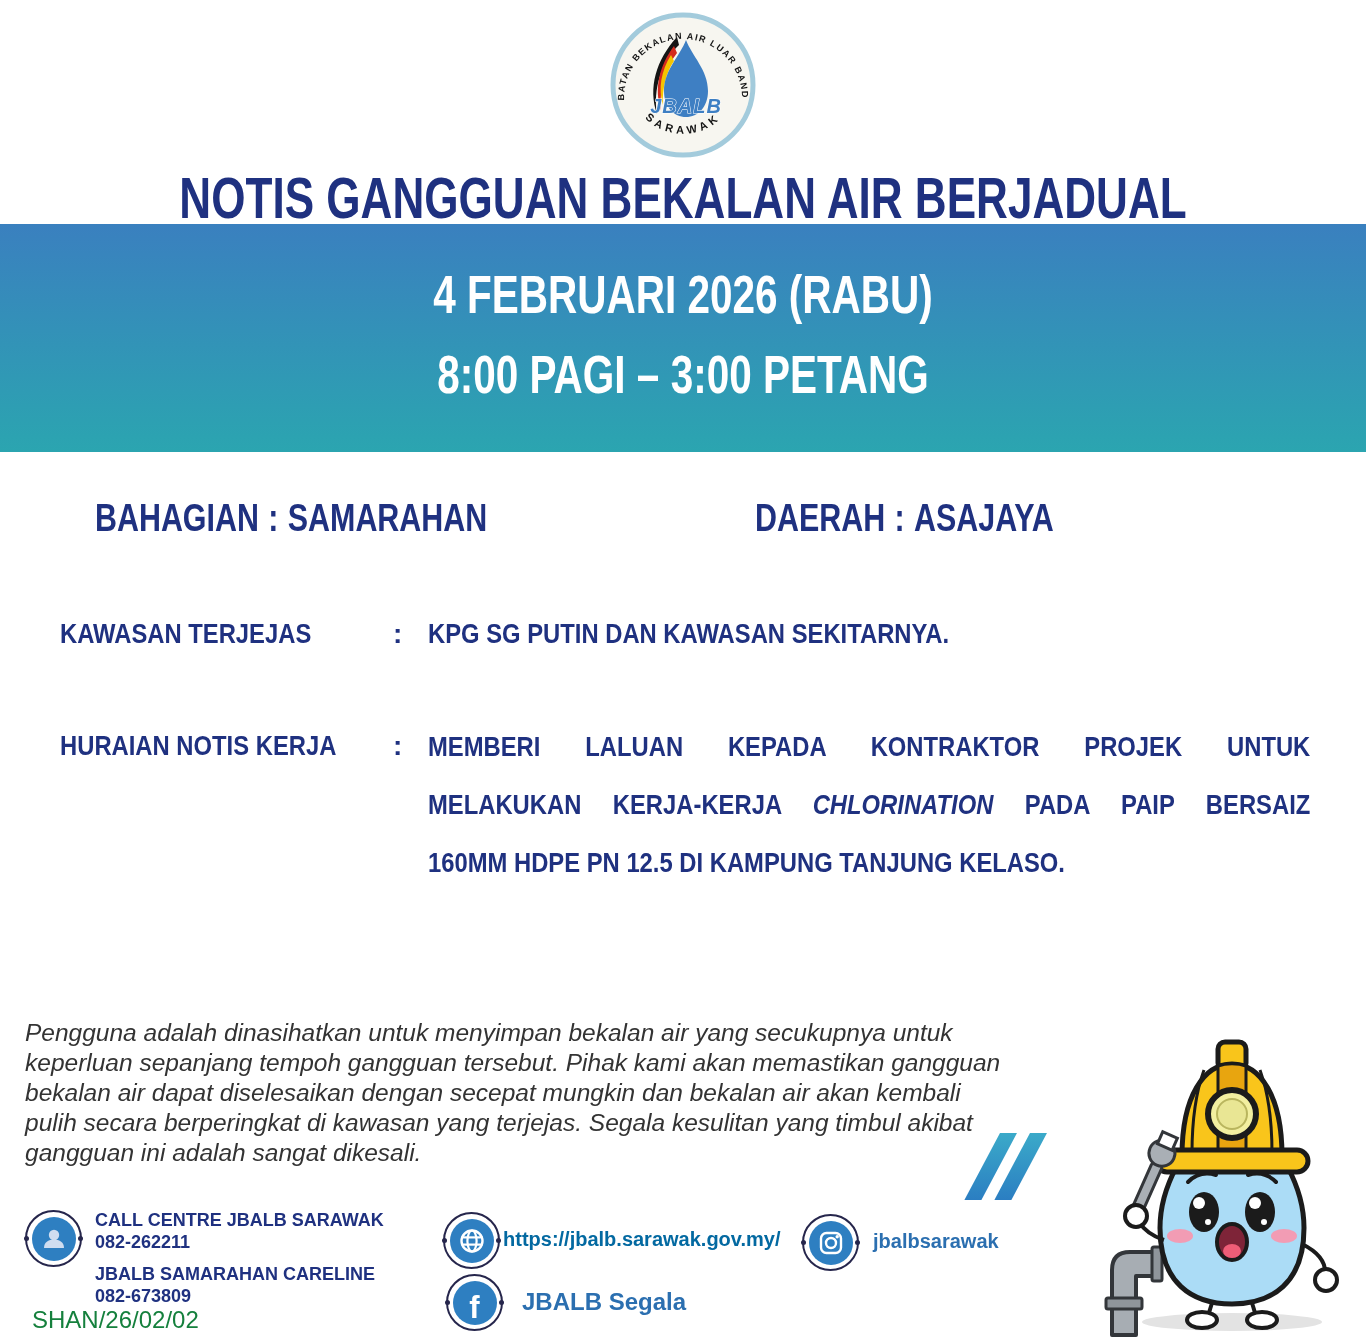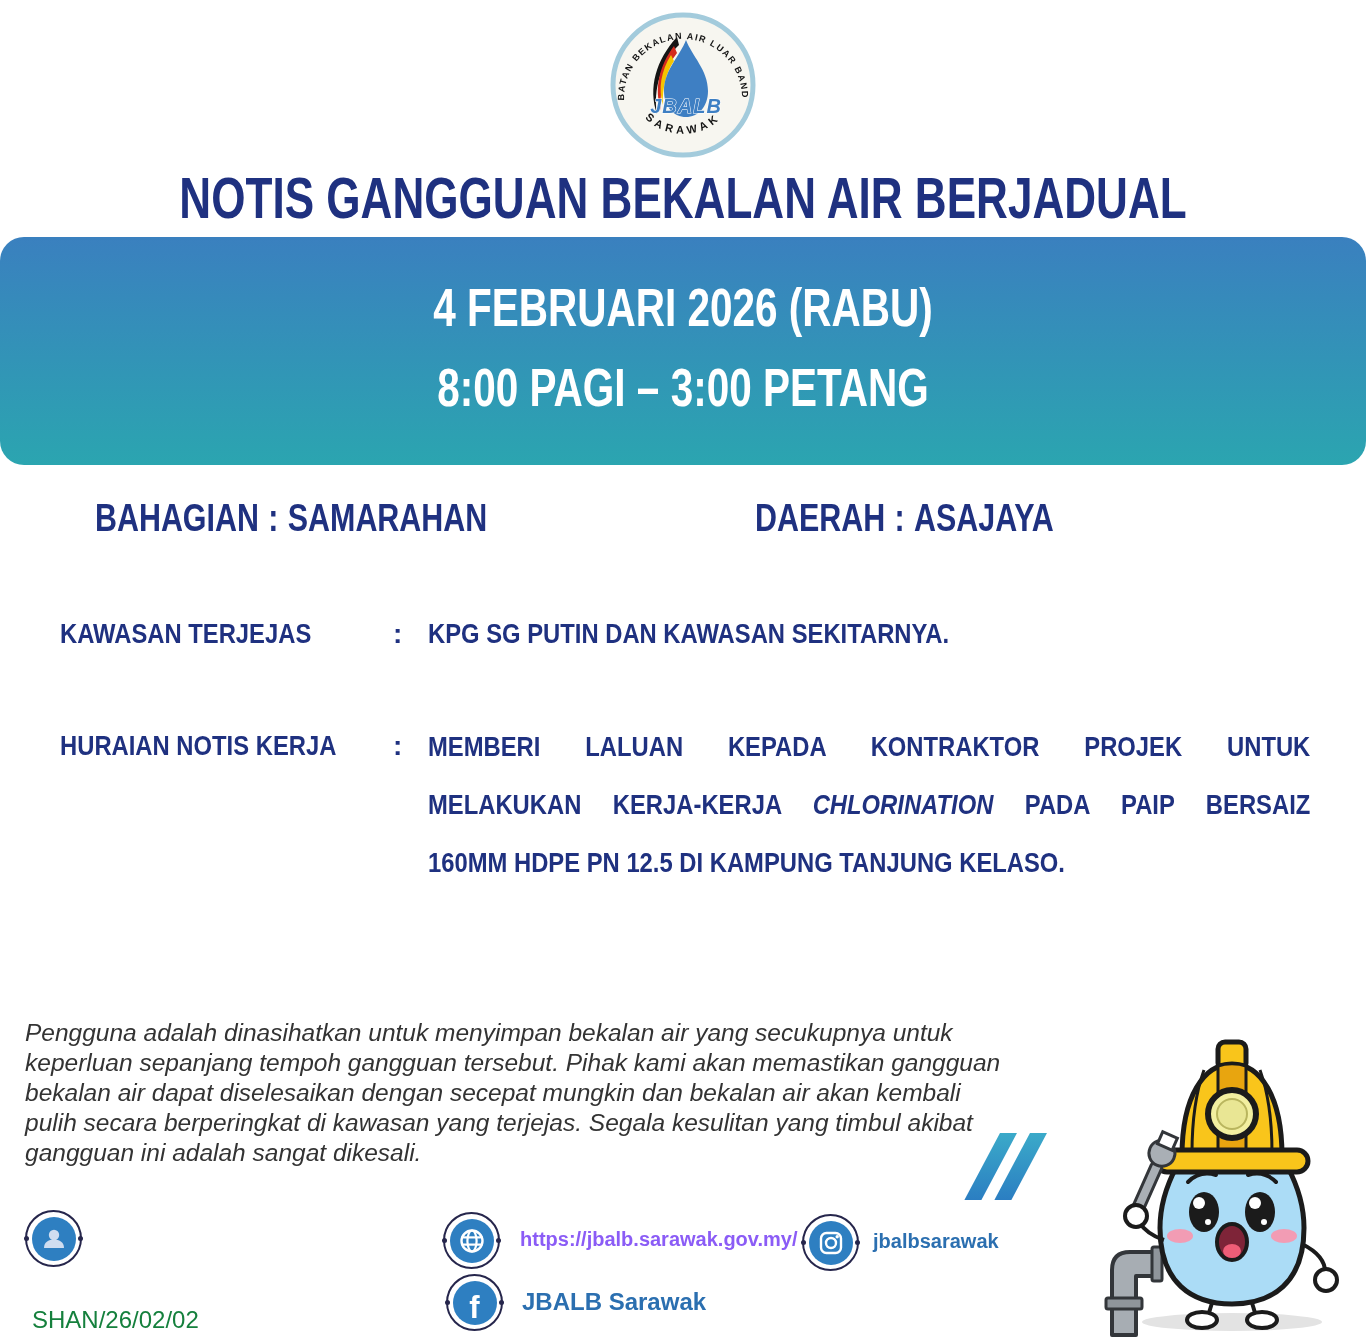--- a/index.html
+++ b/index.html
@@ -11,23 +11,23 @@
   
   .logo { position:absolute; left:608px; top:10px; width:150px; height:150px; }
   .title {
     position:absolute; left:0; top:166px; width:1366px; text-align:center;
     font-size:58px; line-height:64px; font-weight:bold; color:#1F3180;
     white-space:nowrap; transform:scaleX(0.76); transform-origin:center;
   }
 
   
   .date-banner {
-    position:absolute; left:0; top:237px; width:1366px; height:228px;
+    position:absolute; left:0; top:224px; width:1366px; height:228px;
     background:linear-gradient(to bottom,#3A80BF 0%,#2BA5B0 100%);
-    padding-top:38px; box-sizing:border-box;border-radius:24px;
+    padding-top:38px; box-sizing:border-box;
   }
   .date-line {
     width:1366px; text-align:center; color:#ffffff; font-weight:bold;
     font-size:54px; line-height:64px; white-space:nowrap;
     transform:scaleX(0.75); transform-origin:center;
   }
   .date-line + .date-line { margin-top:16px; }
 
   
   .cond-left { display:inline-block; transform-origin:left center; white-space:nowrap; font-weight:bold; color:#1F3180; }
@@ -86,21 +86,21 @@
   .ci-inner {
     width:44px; height:44px; border-radius:50%; background:#2E7FC1;
     display:flex; align-items:center; justify-content:center; color:#ffffff;
   }
   .fb-glyph { font-weight:bold; font-size:31px; line-height:31px; transform:translateY(5px); }
 
   .call-col { position:absolute; left:95px; top:1209px; }
   .call-col div { font-size:18px; line-height:22px; font-weight:bold; color:#1F3180; white-space:nowrap; }
   .block-gap { margin-top:10px; }
 
-  .website-text { position:absolute; left:520px; top:1228px; font-size:20px; font-weight:bold; color:#8b5cf6; white-space:nowrap; }
+  .website-text { position:absolute; left:503px; top:1228px; font-size:20px; font-weight:bold; color:#0369a1; white-space:nowrap; }
   .facebook-text { position:absolute; left:522px; top:1288px; font-size:24px; font-weight:bold; color:#2B6FB0; white-space:nowrap; }
   .instagram-text { position:absolute; left:873px; top:1230px; font-size:20px; font-weight:bold; color:#2B6FB0; white-space:nowrap; }
 
   .ref-code { position:absolute; left:32px; top:1306px; font-size:24px; color:#15803d; }
 
   .mascot { position:absolute; left:1082px; top:995px; width:262px; height:345px; }
 </style>
 </head>
 <body>
 
@@ -165,39 +165,45 @@
   </div>
 
   <div class="contact-icon" style="left:25px; top:1210px;">
     <div class="ci-inner">
       <svg width="28" height="28" viewBox="0 0 28 28">
         <circle cx="14" cy="10" r="5.2" fill="#CFDDF0"></circle>
         <path d="M4,23 C4,17.5 8.3,14.6 14,14.6 C19.7,14.6 24,17.5 24,23 Z" fill="#CFDDF0"></path>
       </svg>
     </div>
   </div>
+  <div class="call-col">
+    <div>CALL CENTRE JBALB SARAWAK</div>
+    <div>082-262211</div>
+    <div class="block-gap">JBALB SAMARAHAN CARELINE</div>
+    <div>082-673809</div>
+  </div>
 
   <div class="contact-icon" style="left:443px; top:1212px;">
     <div class="ci-inner">
       <svg width="30" height="30" viewBox="0 0 30 30">
         <circle cx="15" cy="15" r="10.5" fill="none" stroke="#ffffff" stroke-width="2.4"></circle>
         <ellipse cx="15" cy="15" rx="4.6" ry="10.5" fill="none" stroke="#ffffff" stroke-width="2.2"></ellipse>
         <line x1="4.5" y1="11.4" x2="25.5" y2="11.4" stroke="#ffffff" stroke-width="2.2"></line>
         <line x1="4.5" y1="18.6" x2="25.5" y2="18.6" stroke="#ffffff" stroke-width="2.2"></line>
       </svg>
     </div>
   </div>
   <span class="website-text">https://jbalb.sarawak.gov.my/</span>
 
   <div class="contact-icon" style="left:446px; top:1274px;">
     <div class="ci-inner">
       <span class="fb-glyph">f</span>
     </div>
   </div>
-  <span class="facebook-text">JBALB Sarawak</span>
+  <span class="facebook-text">JBALB Segala</span>
 
   <div class="contact-icon" style="left:802px; top:1214px;">
     <div class="ci-inner">
       <svg width="26" height="26" viewBox="0 0 26 26">
         <rect x="3" y="3" width="20" height="20" rx="5.5" fill="none" stroke="#ffffff" stroke-width="2.4"></rect>
         <circle cx="13" cy="13" r="5" fill="none" stroke="#ffffff" stroke-width="2.4"></circle>
         <circle cx="19.2" cy="6.8" r="1.7" fill="#ffffff"></circle>
       </svg>
     </div>
   </div>

